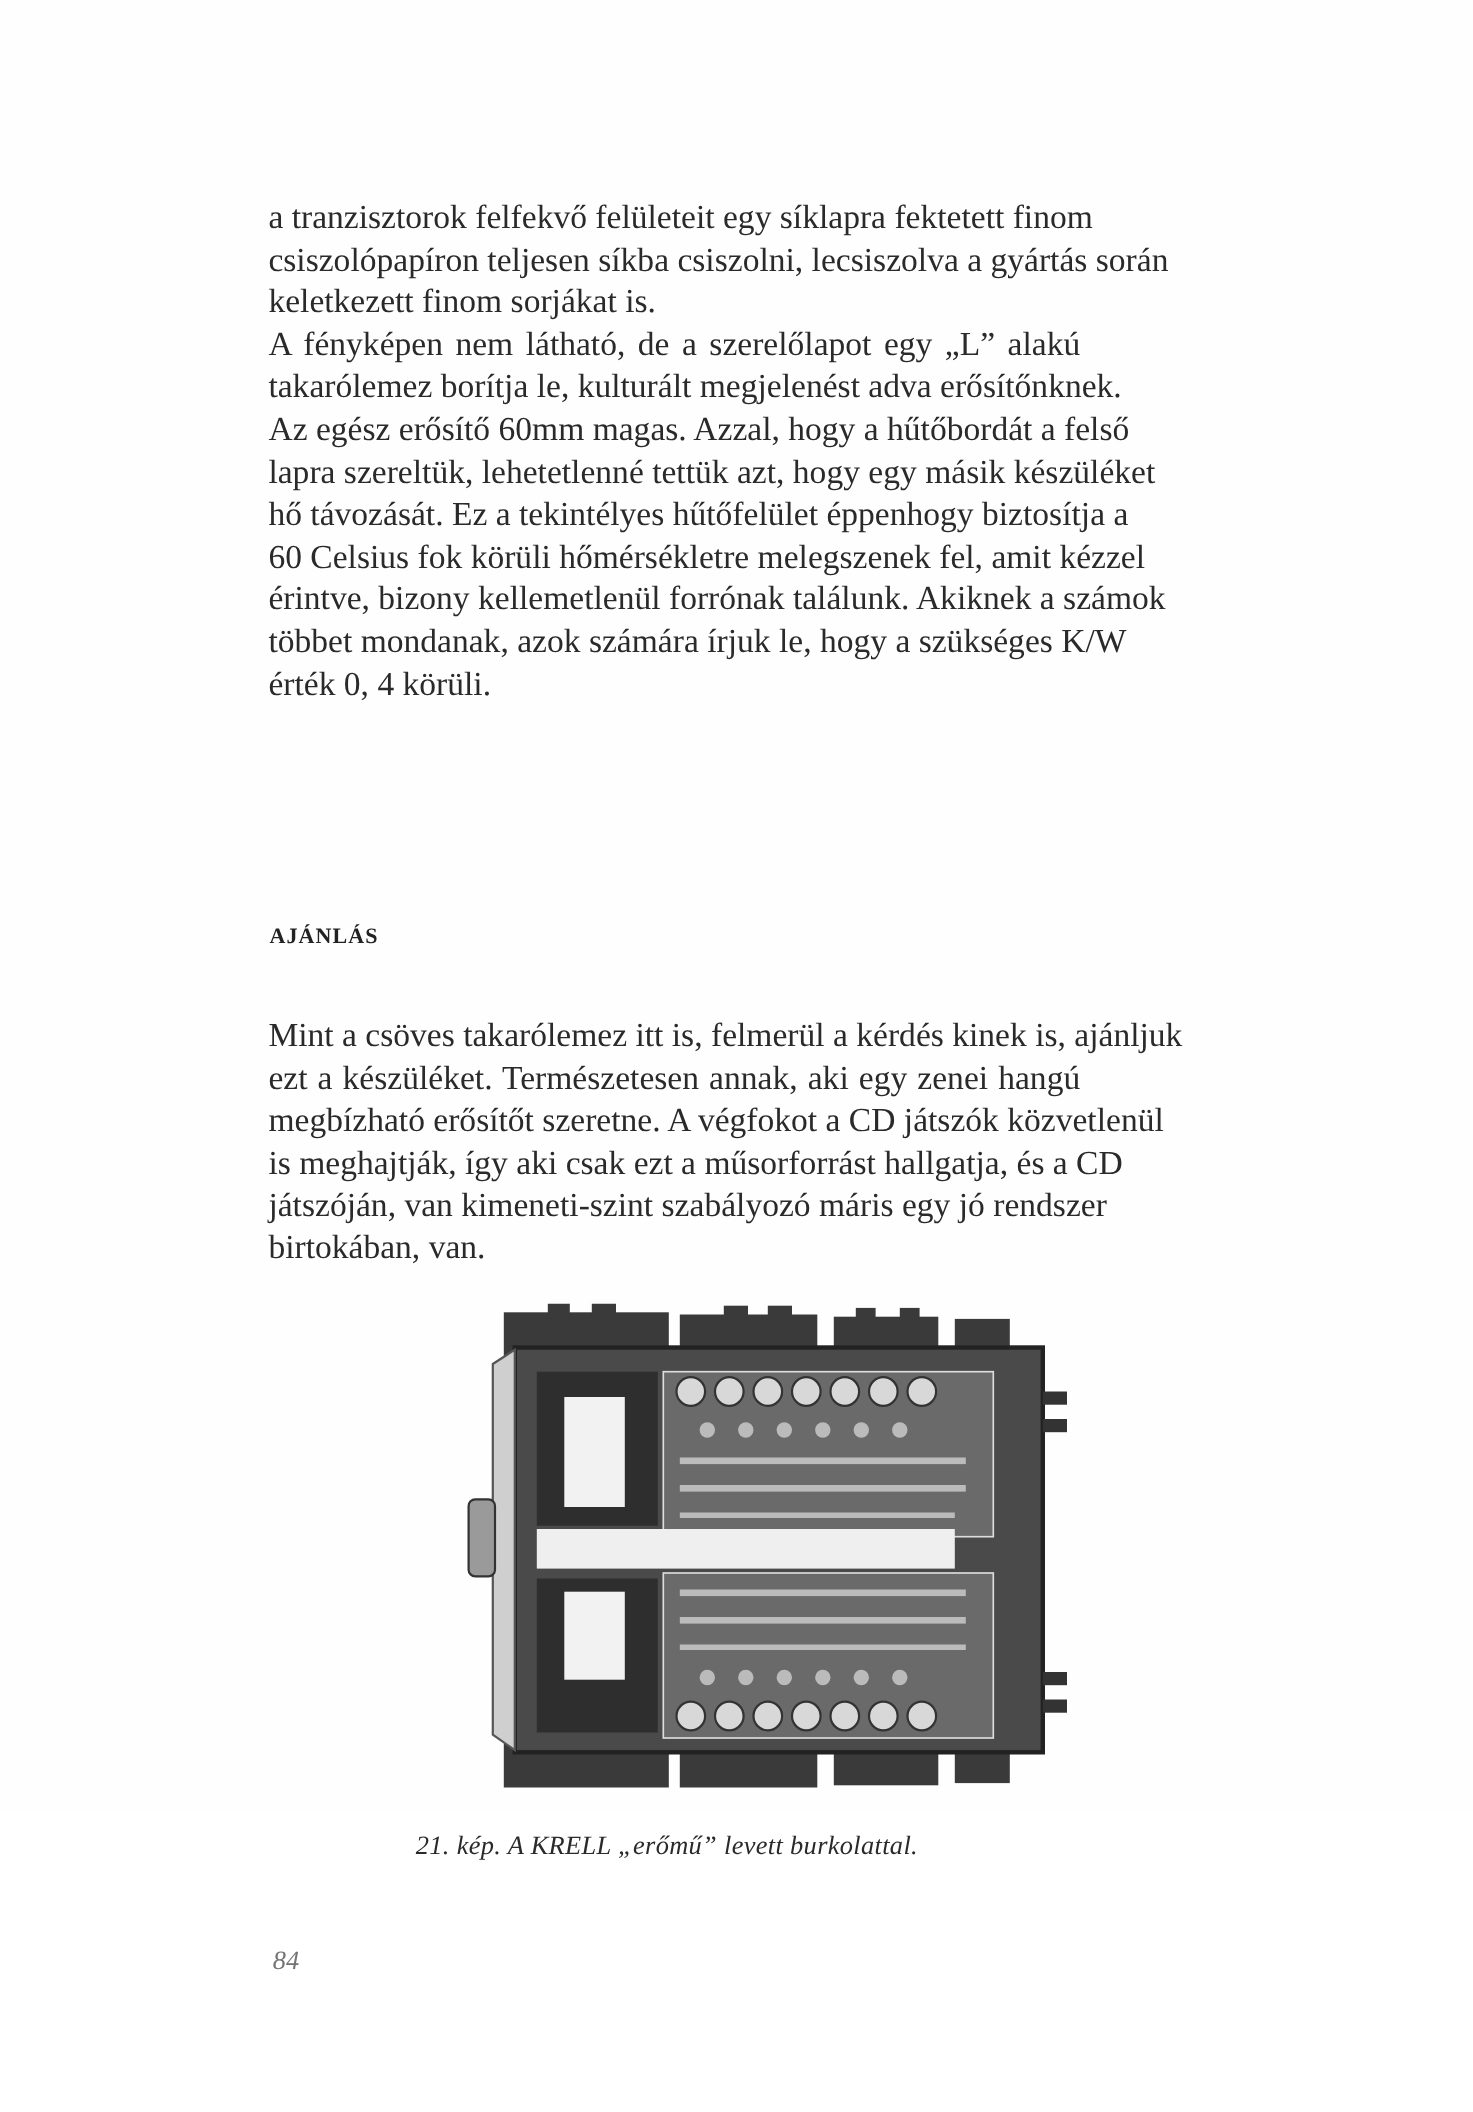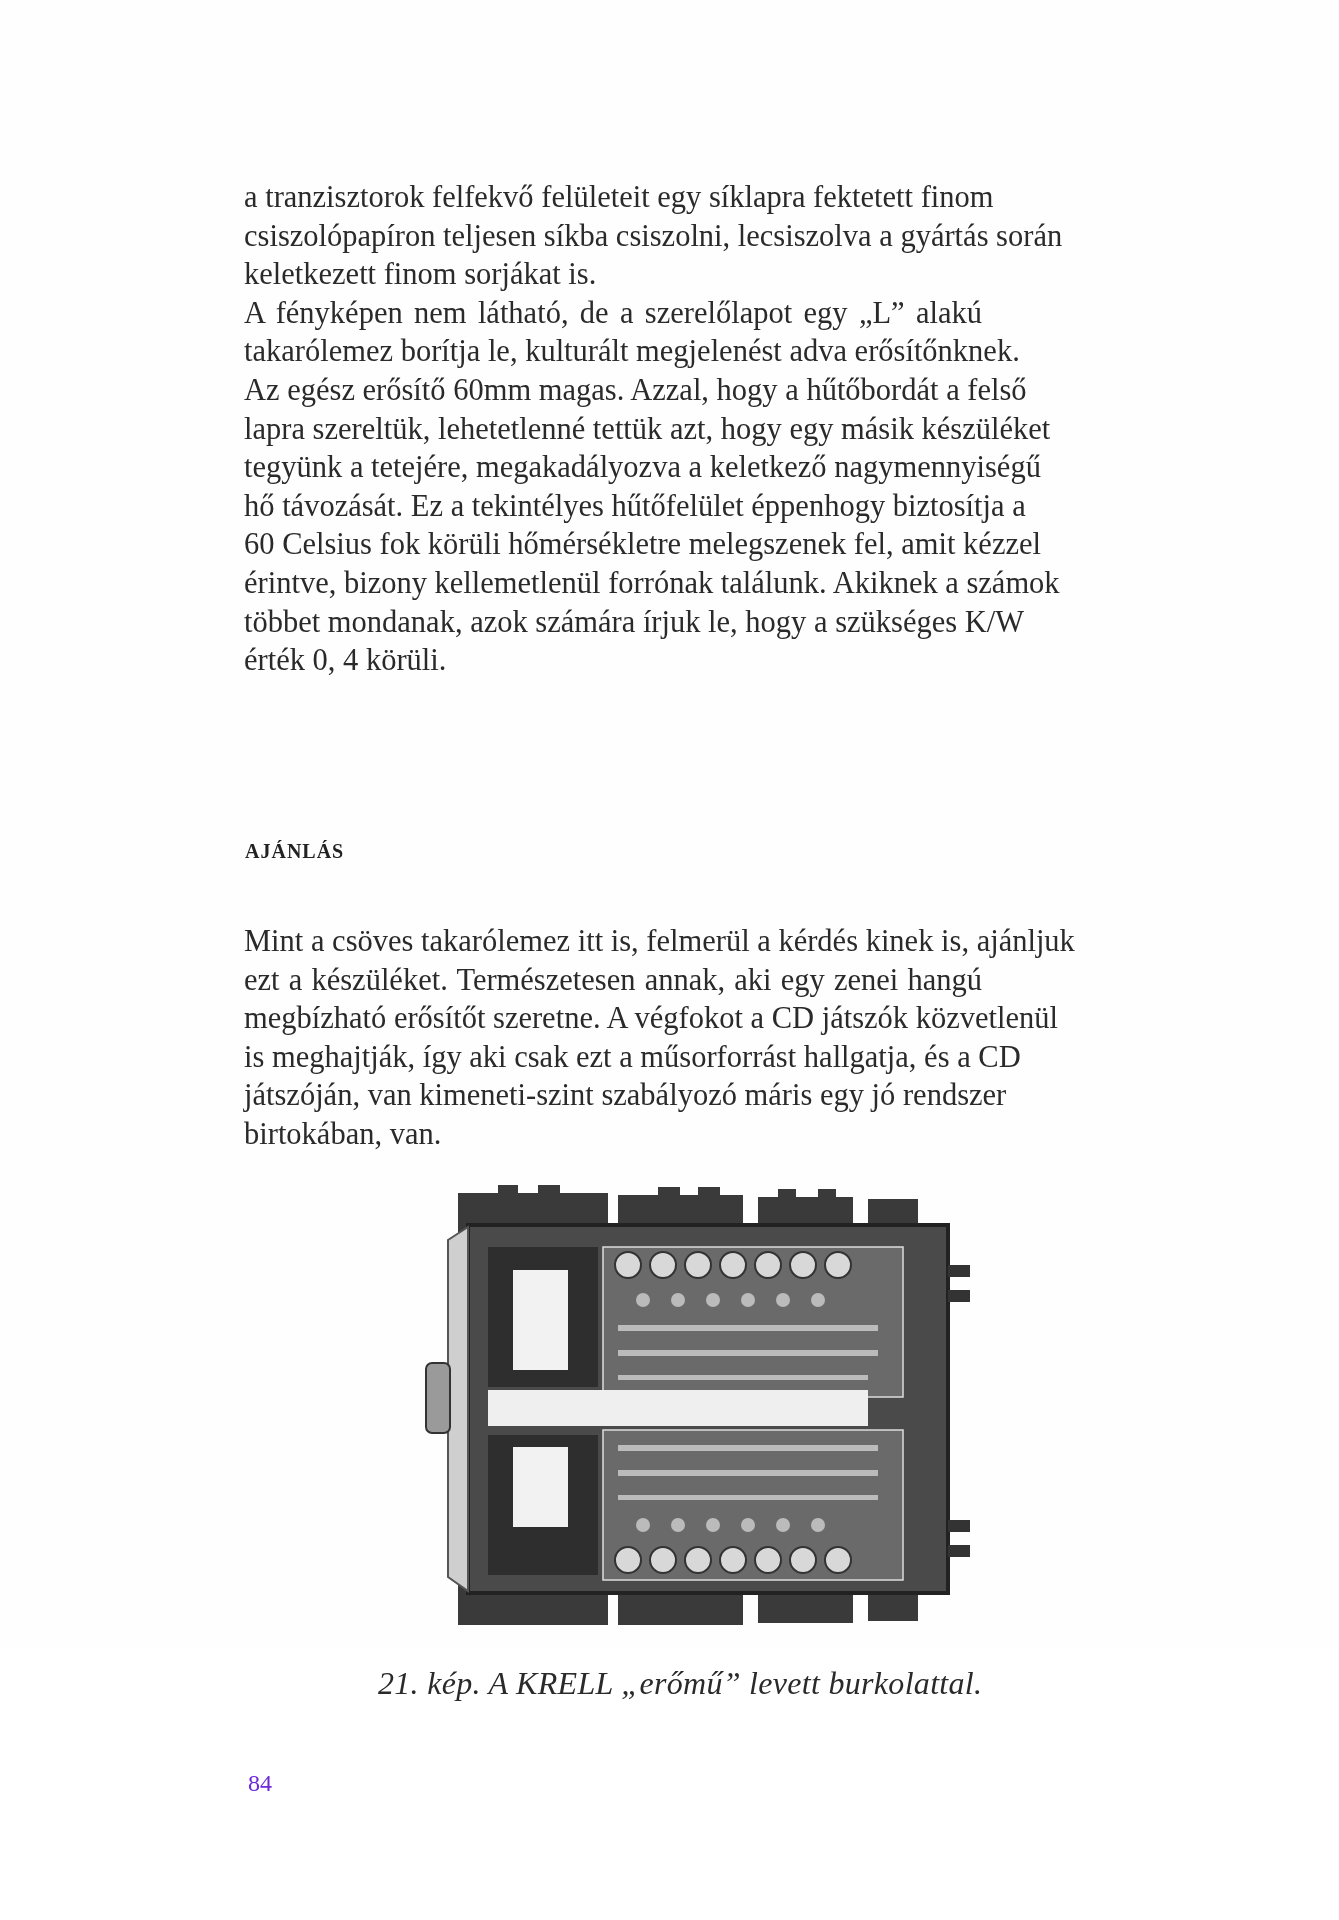--- a/index.html
+++ b/index.html
@@ -25,42 +25,41 @@
     position: absolute; left: 245px; top: 840px;
     font-size: 20px; font-weight: bold; letter-spacing: 1px; color: #222;
   }
   #para2 { top: 922px; }
   .figure {
     position: absolute; left: 418px; top: 1185px; width: 570px; height: 447px;
   }
   .figure svg { width: 100%; height: 100%; display: block; }
   #caption {
     position: absolute; left: 378px; top: 1665px; width: 660px;
-    font-size: 32px; font-style: italic; text-align: left; color: #2a2a2a;
+    font-size: 24px; font-style: italic; text-align: left; color: #2a2a2a;
     letter-spacing: 0.3px;
   }
   #page-number {
     position: absolute; left: 248px; top: 1770px;
-    font-size: 24px; color: #6d28d9;
+    font-size: 24px; font-style: italic; color: #737373;
   }
 </style>
 </head>
 <body>
 
 <div class="page">
 
   <div class="text-block" id="para1">
     <span class="line">a tranzisztorok felfekvő felületeit egy síklapra fektetett finom</span>
     <span class="line">csiszolópapíron teljesen síkba csiszolni, lecsiszolva a gyártás során</span>
     <span class="line last">keletkezett finom sorjákat is.</span>
     <span class="line">A fényképen nem látható, de a szerelőlapot egy „L” alakú</span>
     <span class="line">takarólemez borítja le, kulturált megjelenést adva erősítőnknek.</span>
     <span class="line">Az egész erősítő 60mm magas. Azzal, hogy a hűtőbordát a felső</span>
     <span class="line">lapra szereltük, lehetetlenné tettük azt, hogy egy másik készüléket</span>
-    <span class="line">tegyünk a tetejére, megakadályozva a keletkező nagymennyiségű</span>
     <span class="line">hő távozását. Ez a tekintélyes hűtőfelület éppenhogy biztosítja a</span>
     <span class="line">60 Celsius fok körüli hőmérsékletre melegszenek fel, amit kézzel</span>
     <span class="line">érintve, bizony kellemetlenül forrónak találunk. Akiknek a számok</span>
     <span class="line">többet mondanak, azok számára írjuk le, hogy a szükséges K/W</span>
     <span class="line last">érték 0, 4 körüli.</span>
   </div>
 
   <div id="heading">AJÁNLÁS</div>
 
   <div class="text-block" id="para2">

